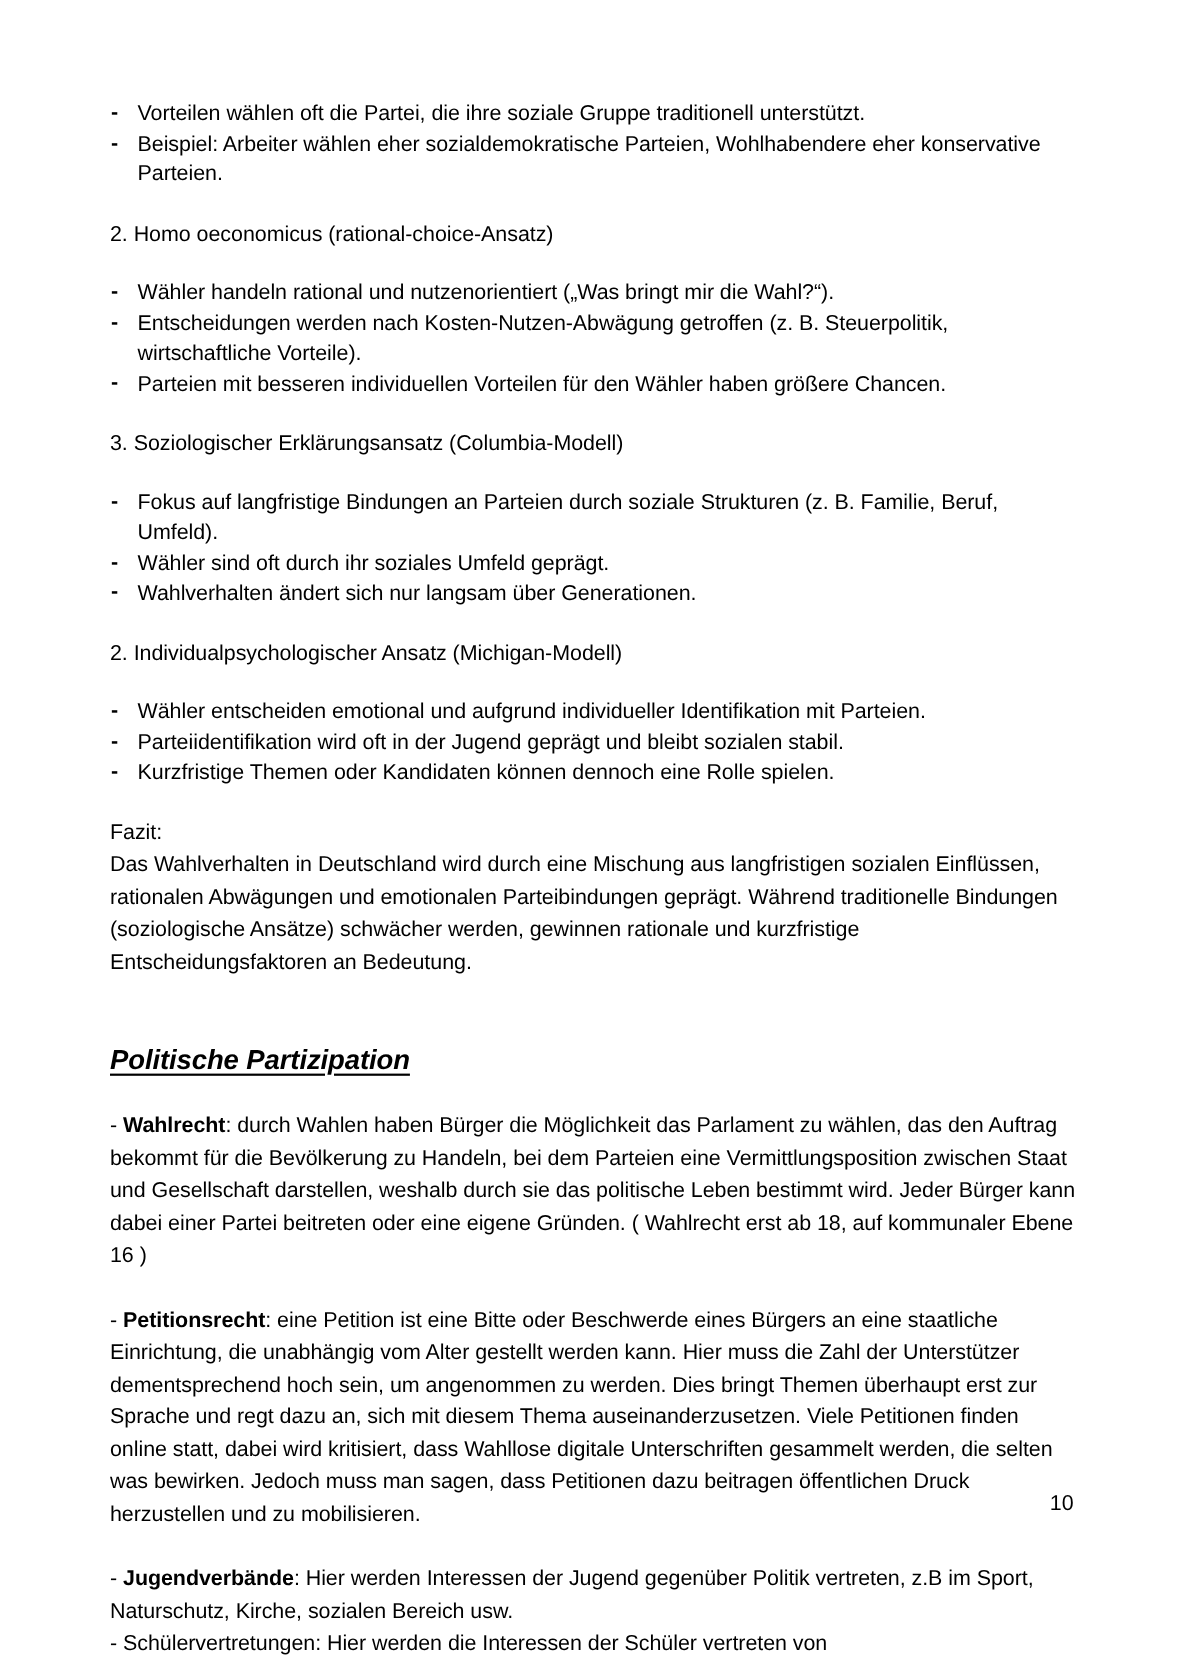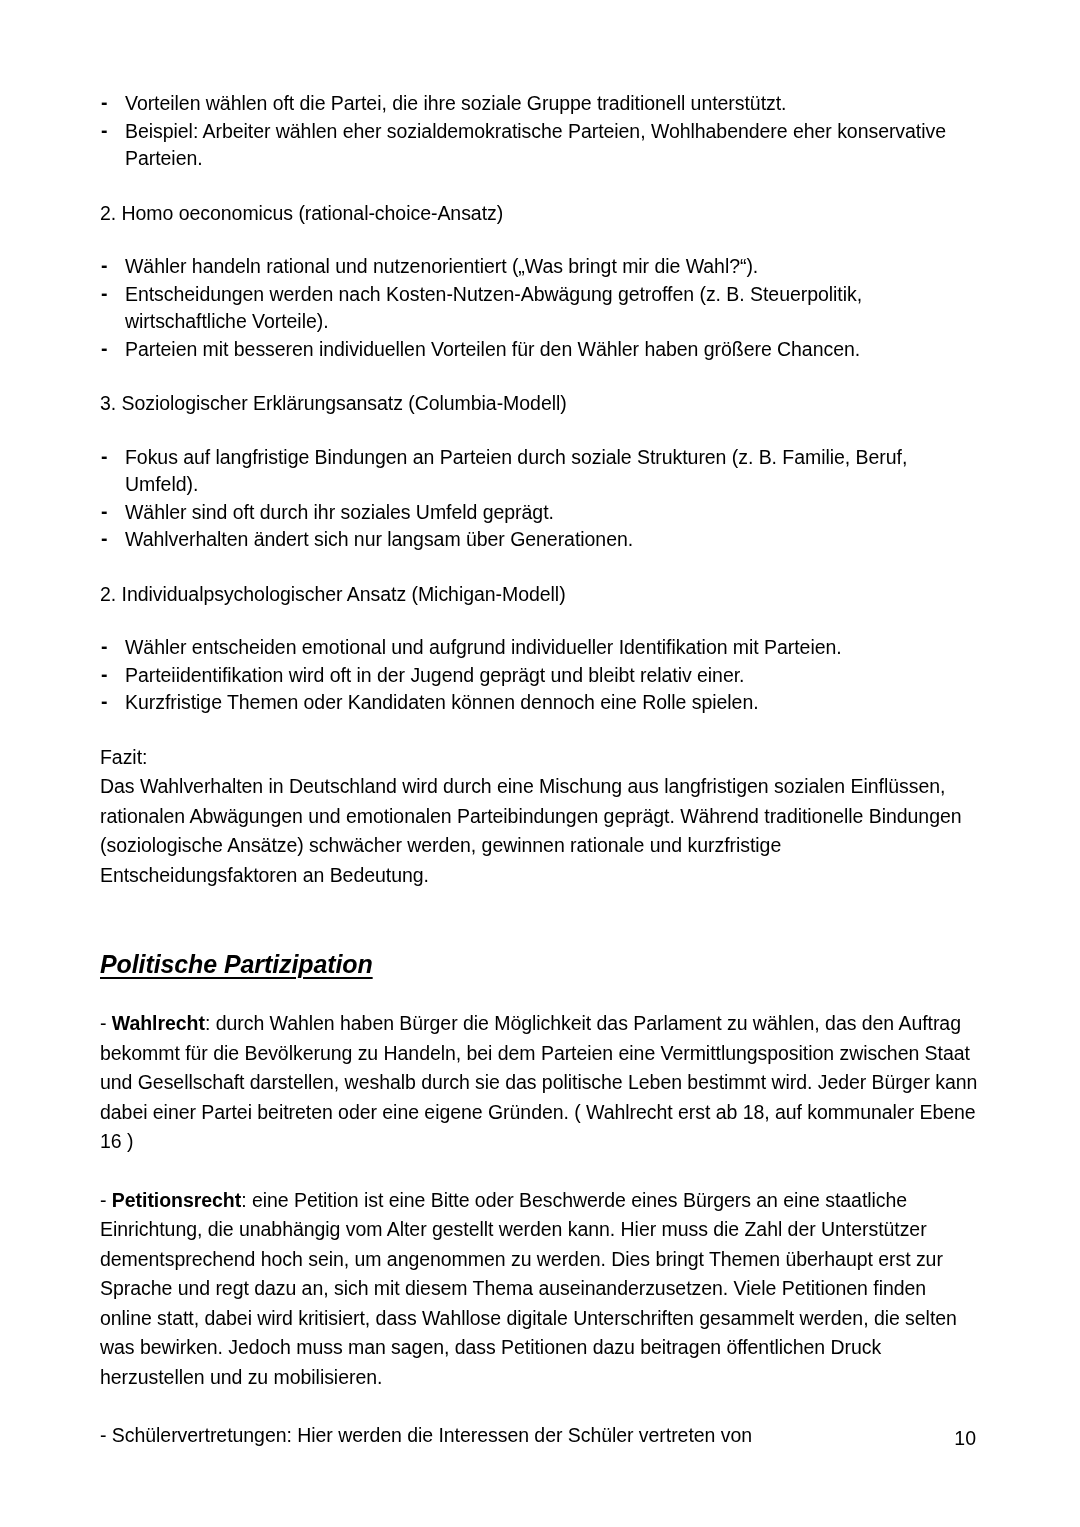--- a/index.html
+++ b/index.html
@@ -89,21 +89,21 @@
     font-size: 19.5px;
     line-height: 29.5px;
     letter-spacing: -0.05px;
   }
   .prose b { font-weight: 700; }
 
   
   .page-number {
     position: absolute;
     right: 104px;
-    top: 1425px;
+    top: 1354px;
     font-size: 19.5px;
     line-height: 26px;
     text-align: right;
   }
 </style>
 </head>
 <body>
 
 <div class="page">
   <div class="content">
@@ -161,21 +161,21 @@
 
     <div class="num-heading">2. Individualpsychologischer Ansatz (Michigan-Modell)</div>
     <div class="gap-after-heading"></div>
     <ul class="bullet-list">
       <li class="bullet-item">
         <span class="dash">-</span>
         <span>Wähler entscheiden emotional und aufgrund individueller Identifikation mit Parteien.</span>
       </li>
       <li class="bullet-item">
         <span class="dash">-</span>
-        <span>Parteiidentifikation wird oft in der Jugend geprägt und bleibt relativ einer.</span>
+        <span>Parteiidentifikation wird oft in der Jugend geprägt und bleibt sozialen stabil.</span>
       </li>
       <li class="bullet-item">
         <span class="dash">-</span>
         <span>Kurzfristige Themen oder Kandidaten können dennoch eine Rolle spielen.</span>
       </li>
     </ul>
 
     <div class="gap-small"></div>
 
     <div class="fazit">
@@ -196,20 +196,23 @@
     </div>
 
     <div style="height:29px"></div>
 
     <div class="prose">
       <span>-</span><span> </span><b>Petitionsrecht</b><span>:</span><span> eine Petition ist eine Bitte oder Beschwerde eines Bürgers an eine staatliche Einrichtung, die unabhängig vom Alter gestellt werden kann. Hier muss die Zahl der Unterstützer dementsprechend hoch sein, um angenommen zu werden. Dies bringt Themen überhaupt erst zur Sprache und regt dazu an, sich mit diesem Thema auseinanderzusetzen. Viele Petitionen finden online statt, dabei wird kritisiert, dass Wahllose digitale Unterschriften gesammelt werden, die selten was bewirken. Jedoch muss man sagen, dass Petitionen dazu beitragen öffentlichen Druck herzustellen und zu mobilisieren.</span>
     </div>
 
     <div style="height:29px"></div>
 
+    <div class="prose">
+      <span>-</span><span> </span><b>Jugendverbände</b><span>:</span><span> Hier werden Interessen der Jugend gegenüber Politik vertreten, z.B im Sport, Naturschutz, Kirche, sozialen Bereich usw.</span>
+    </div>
 
     <div class="prose">
       <span>-</span><span> </span><span>Schülervertretungen</span><span>:</span><span> Hier werden die Interessen der Schüler vertreten von</span>
     </div>
 
   </div>
 
   <div class="page-number">10</div>
 </div>
 

